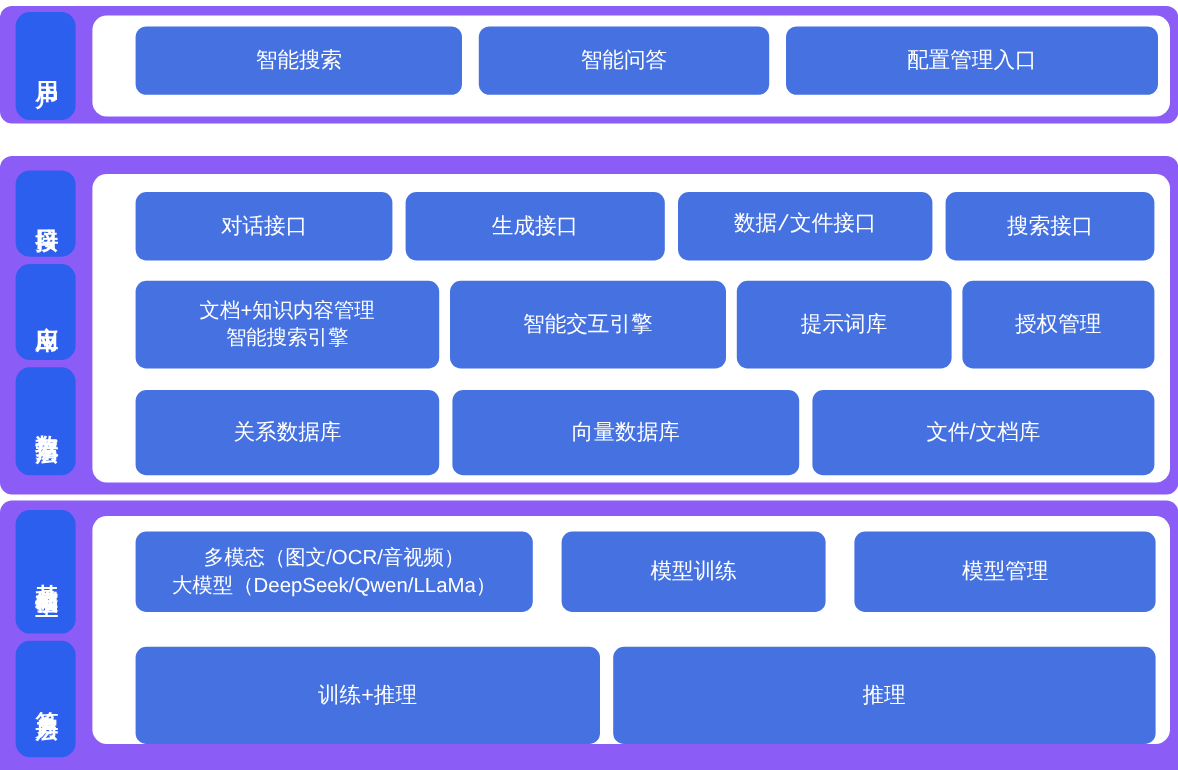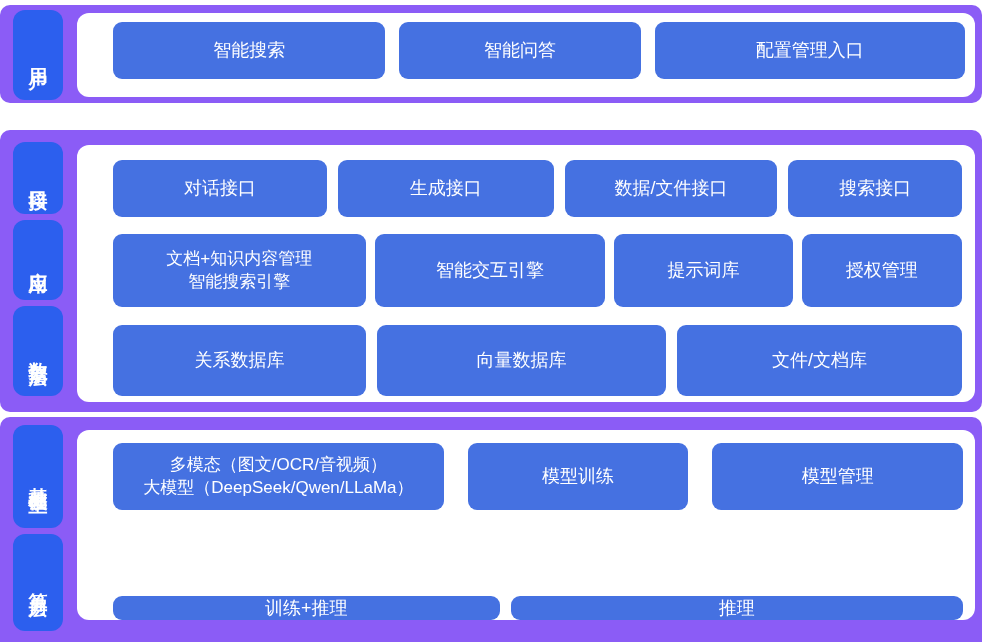--- a/index.html
+++ b/index.html
@@ -43,29 +43,29 @@
     display:flex;align-items:center;justify-content:center;
     text-align:center;font-size:18px;line-height:1.35;
     white-space:pre-line;
   }
   .small{font-size:17px;}
   
   .r-s1{height:57px;gap:14px;}
   .b-s1-0{flex:272;} .b-s1-1{flex:241;} .b-s1-2{flex:310;}
   
   .r-s2a{height:57px;gap:11px;}
-  .b-s2a-0{flex:169;} .b-s2a-1{flex:170;} .b-s2a-2{flex:168;} .b-s2a-3{flex:137;} .b-s2a-4{flex:162;}
+  .b-s2a-0{flex:169;} .b-s2a-1{flex:170;} .b-s2a-2{flex:168;font-family:Liberation Mono, monospace;} .b-s2a-3{flex:137;} .b-s2a-4{flex:162;}
   .r-s2b{height:73px;gap:9px;margin-top:17px;}
   .b-s2b-0{flex:252;} .b-s2b-1{flex:230;} .b-s2b-2{flex:178;} .b-s2b-3{flex:160;}
   .r-s2c{height:71px;gap:11px;margin-top:18px;}
   .b-s2c-0{flex:254;} .b-s2c-1{flex:290;} .b-s2c-2{flex:286;}
   
   .r-s3a{height:72px;gap:24px;}
   .b-s3a-0{flex:330;} .b-s3a-1{flex:220;} .b-s3a-2{flex:250;}
-  .r-s3b{height:87px;gap:11px;margin-top:29px;align-items:flex-end;}
+  .r-s3b{height:87px;gap:11px;margin-top:29px;}
   .b-s3b-0{flex:387;} .b-s3b-1{flex:453;}
 </style>
 </head>
 <body>
 
 <div class="band band-1">
   <div class="tabcol">
     <div class="tab" style="height:90px">用户</div>
   </div>
   <div class="panel">

